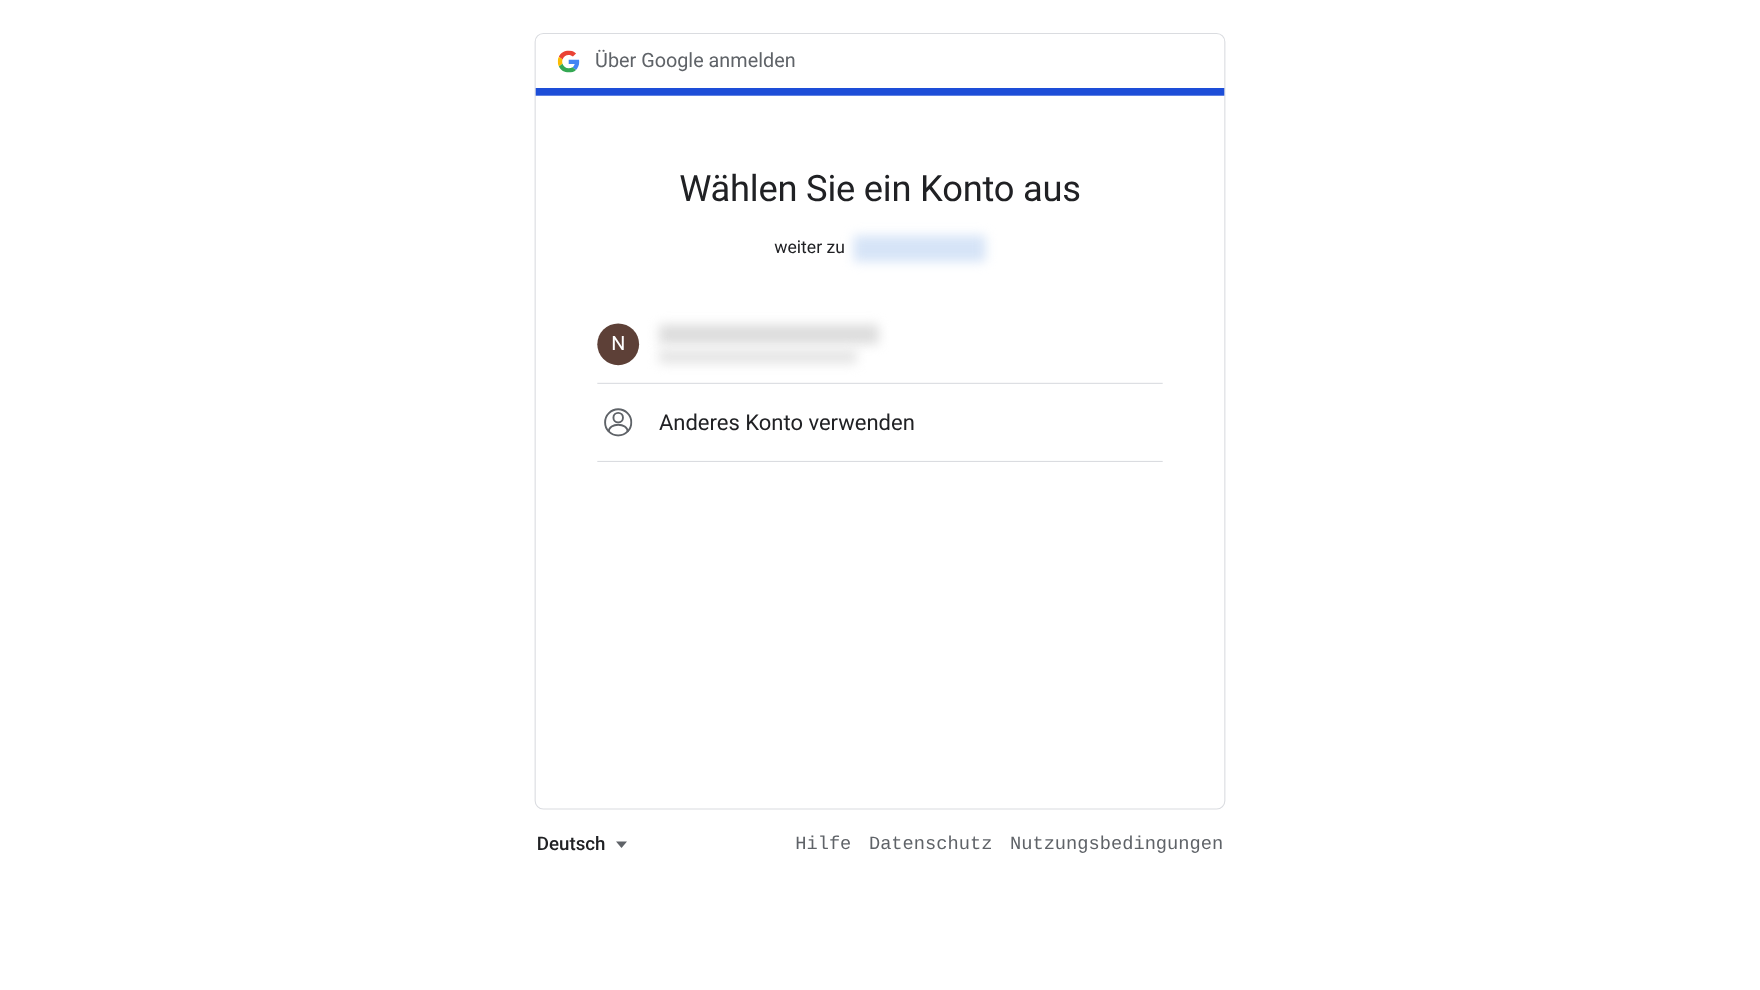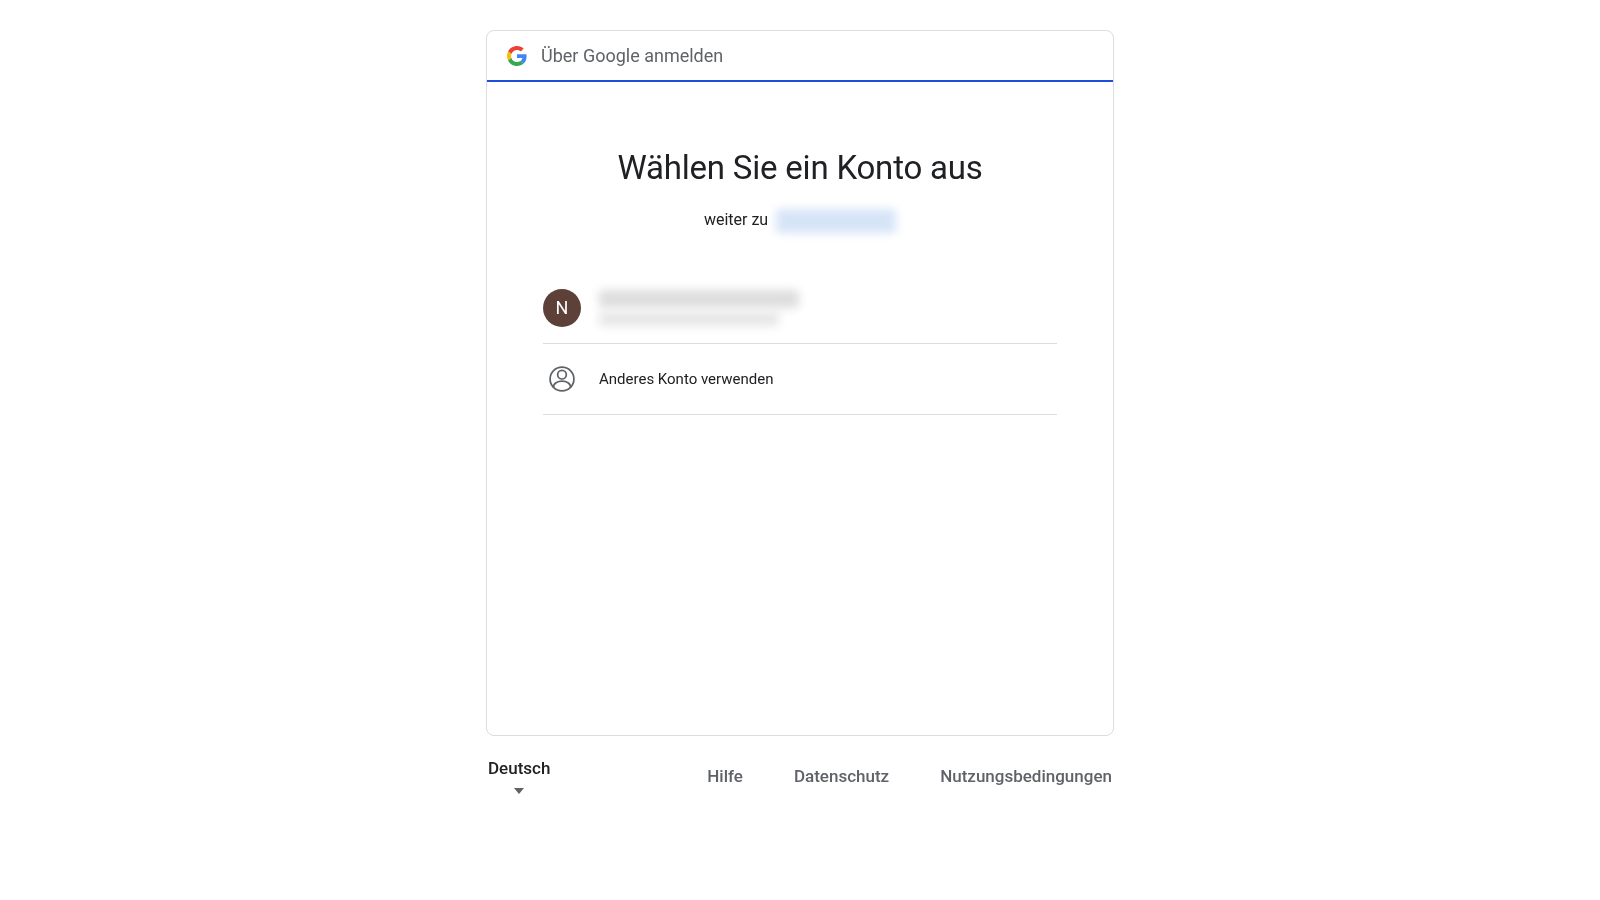--- a/index.html
+++ b/index.html
@@ -19,21 +19,21 @@
       border-radius: 8px;
       background: #fff;
       display: flex;
       flex-direction: column;
       min-height: 706px;
     }
     .card-header {
       display: flex;
       align-items: flex-end;
       padding: 14px 20px;
-      border-bottom: 2px solid #1d4ed8;
+      border-bottom: 7px solid #1d4ed8;
     }
     .google-logo {
       width: 20px;
       height: 20px;
       margin-right: 14px;
     }
     .header-text {
       color: #5f6368;
       font-size: 18px;
       font-weight: 400;
@@ -125,51 +125,51 @@
     .other-account-icon {
       width: 38px;
       height: 38px;
       margin-right: 18px;
       display: flex;
       align-items: center;
       justify-content: center;
       color: #5f6368;
     }
     .other-account-text {
-      font-size: 15px;
+      font-size: 20px;
       color: #202124;
       font-weight: 400;
     }
     .footer {
       width: 628px;
       display: flex;
       align-items: center;
       justify-content: space-between;
       padding: 22px 2px 0;
       font-size: 17px;
     }
     .lang-select {
       display: flex;
       align-items: center;
       color: #202124;
       font-weight: 500;
       cursor: pointer;
       gap: 10px;
-      flex-direction: column;
     }
     .lang-triangle {
       width: 0;
       height: 0;
       border-left: 5px solid transparent;
       border-right: 5px solid transparent;
       border-top: 6px solid #5f6368;
     }
     .footer-links {
       display: flex;
-      gap: 51px;
+      gap: 16px;
+      font-family: Liberation Mono, monospace;
     }
     .footer-link {
       color: #5f6368;
       font-weight: 500;
       cursor: pointer;
     }
   </style>
 </head>
 <body>
 

